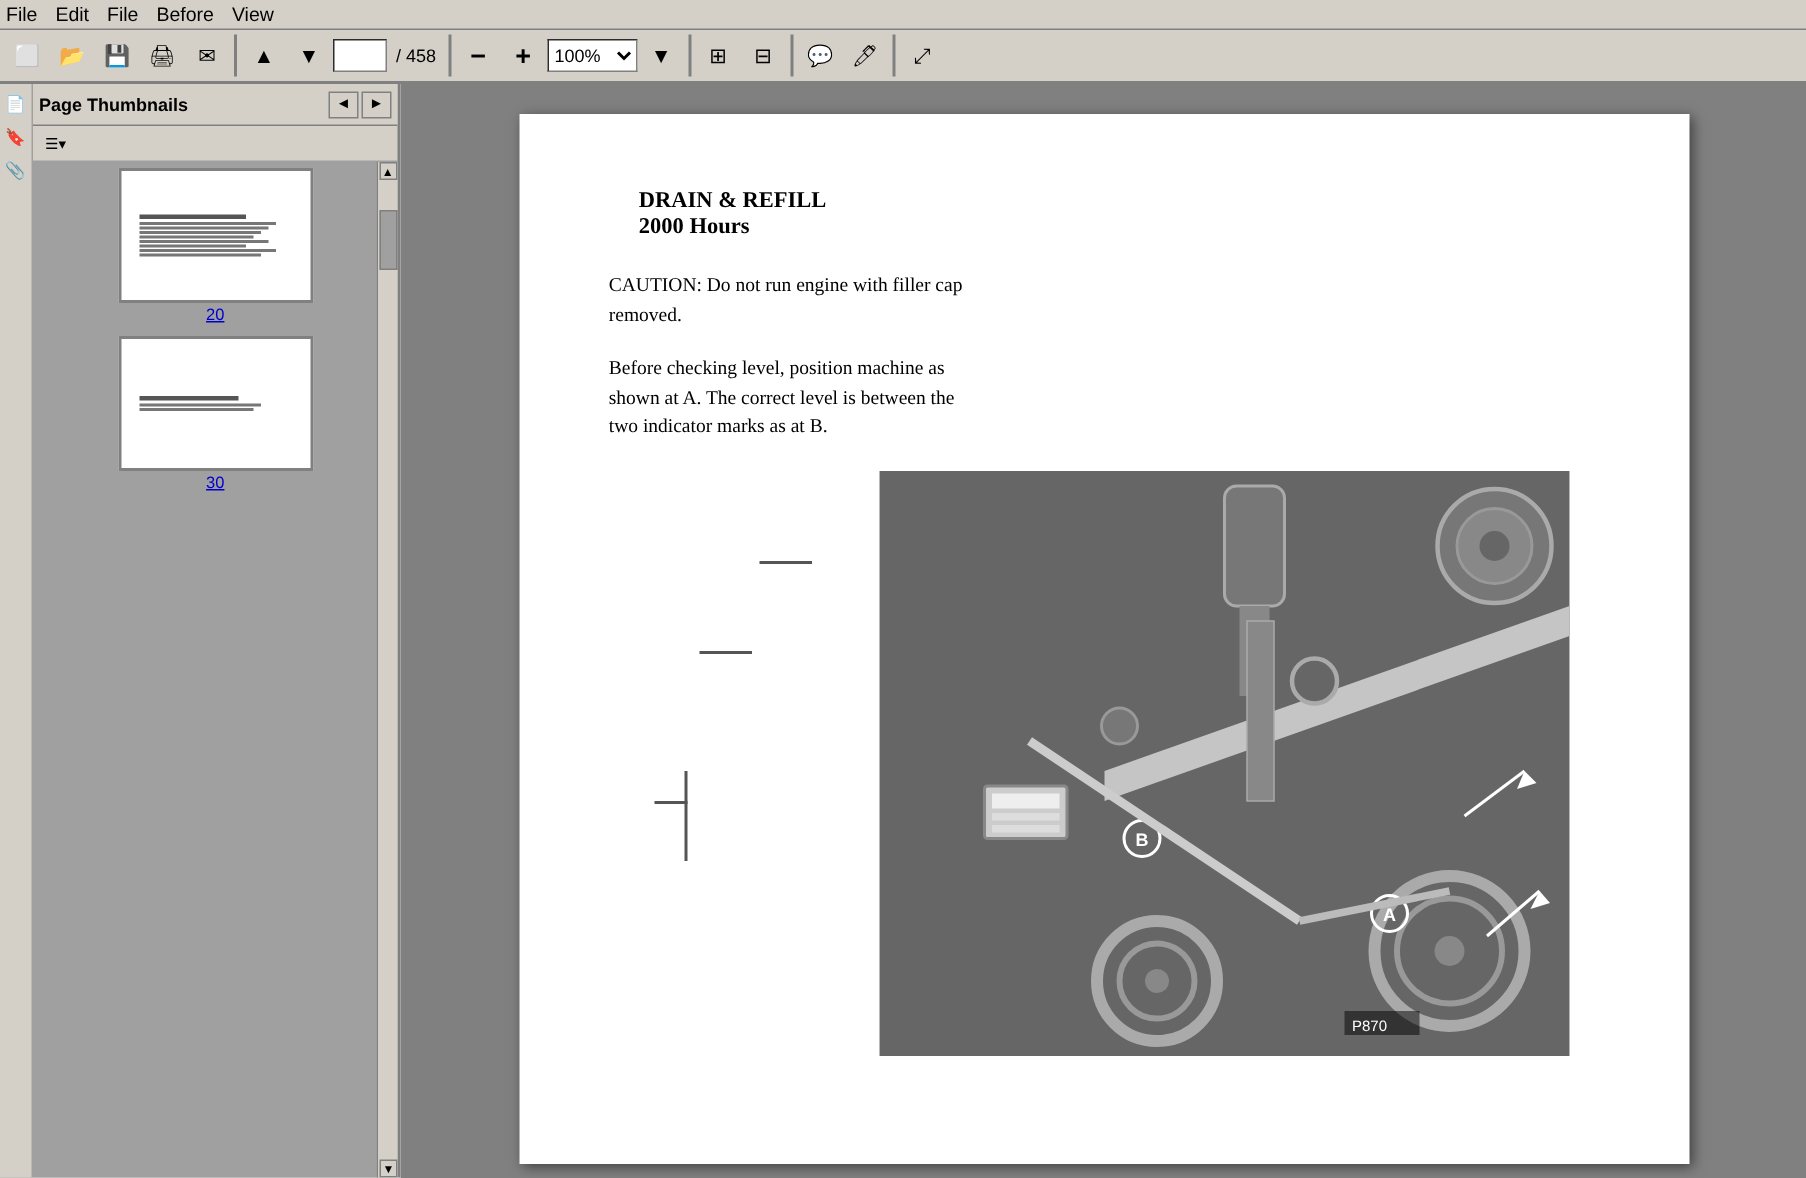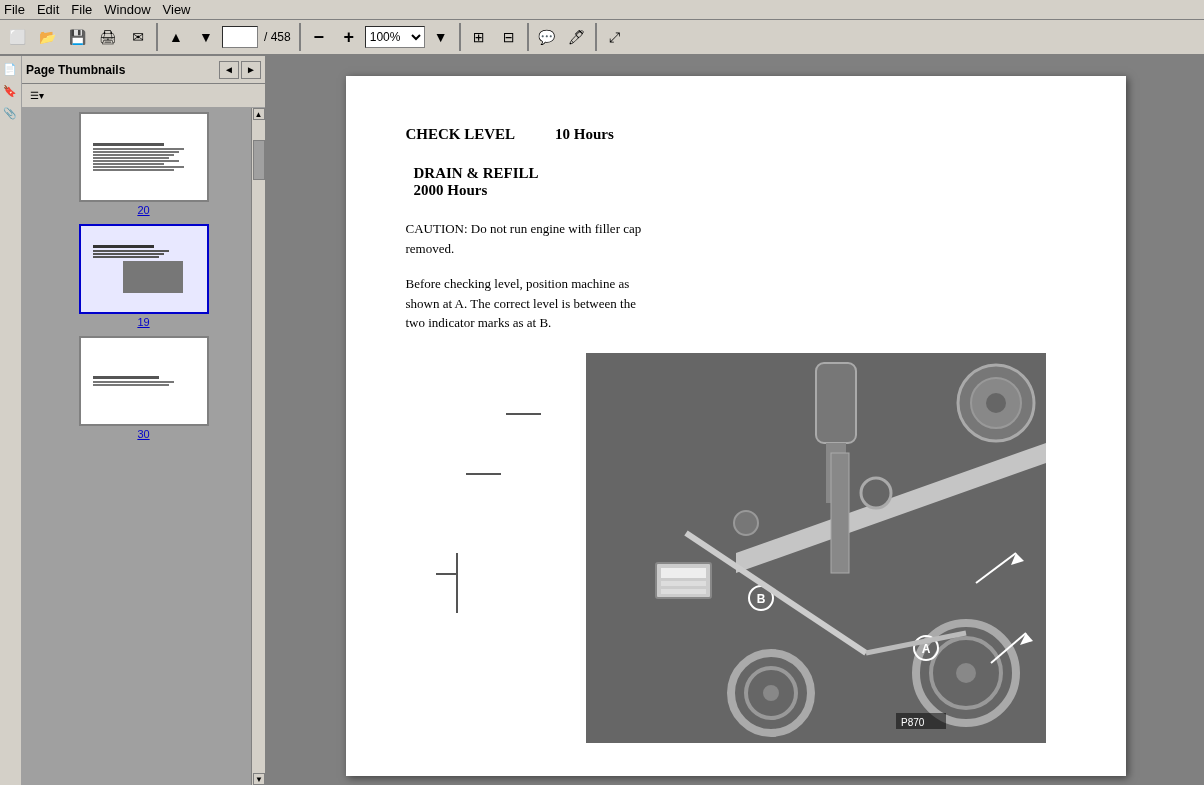--- a/index.html
+++ b/index.html
@@ -210,21 +210,21 @@
       overflow: hidden;
     }
   </style>
 </head>
 <body>
 
 <div id="menubar">
   <span>File</span>
   <span>Edit</span>
   <span>File</span>
-  <span>Window</span>
+  <span>Before</span>
   <span>View</span>
 </div>
 
 <div id="toolbar">
   <button class="tb-btn">⬜</button>
   <button class="tb-btn">📂</button>
   <button class="tb-btn">💾</button>
   <button class="tb-btn">🖨</button>
   <button class="tb-btn">✉</button>
   <div class="tb-sep"></div>
@@ -287,32 +287,20 @@
             <div style="height:2px;background:#777;width:75%;margin-bottom:1px;"></div>
             <div style="height:2px;background:#777;width:85%;margin-bottom:1px;"></div>
             <div style="height:2px;background:#777;width:70%;margin-bottom:1px;"></div>
             <div style="height:2px;background:#777;width:90%;margin-bottom:1px;"></div>
             <div style="height:2px;background:#777;width:80%;margin-bottom:1px;"></div>
           </div>
         </div>
         <span class="thumb-label">20</span>
       </div>
 
-      <div class="thumb-item">
-        <div class="thumb-frame active">
-          <div class="thumb-content">
-            <div style="height:3px;background:#333;width:60%;margin-bottom:2px;"></div>
-            <div style="height:2px;background:#555;width:75%;margin-bottom:1px;"></div>
-            <div style="height:2px;background:#555;width:70%;margin-bottom:1px;"></div>
-            <div style="height:2px;background:#555;width:65%;margin-bottom:1px;"></div>
-            <div style="width:60px;height:32px;background:#777;margin:3px auto 0 30px;"></div>
-          </div>
-        </div>
-        <span class="thumb-label">19</span>
-      </div>
 
       <div class="thumb-item">
         <div class="thumb-frame">
           <div class="thumb-content">
             <div style="height:3px;background:#555;width:65%;margin-bottom:2px;"></div>
             <div style="height:2px;background:#777;width:80%;margin-bottom:1px;"></div>
             <div style="height:2px;background:#777;width:75%;margin-bottom:1px;"></div>
           </div>
         </div>
         <span class="thumb-label">30</span>
@@ -322,28 +310,24 @@
     <div style="position:absolute;right:0;top:52px;width:14px;height:calc(100% - 52px);background:#d4d0c8;border-left:1px solid #808080;">
       <div style="width:12px;height:12px;background:#d4d0c8;border:1px solid #808080;margin:0 auto;display:flex;align-items:center;justify-content:center;font-size:8px;">▲</div>
       <div style="width:12px;height:40px;background:#a0a0a0;border:1px solid #808080;margin:20px auto 0;"></div>
       <div style="position:absolute;bottom:0;left:1px;width:12px;height:12px;background:#d4d0c8;border:1px solid #808080;display:flex;align-items:center;justify-content:center;font-size:8px;">▼</div>
     </div>
   </div>
 
   <div id="content">
     <div id="page-view">
 
-      <div style="display:flex;align-items:baseline;margin-bottom:12px;">
-        <span class="page-heading" style="font-weight:bold;font-family:'Times New Roman',serif;font-size:15px;">CHECK LEVEL</span>
-        <span style="margin-left:40px;font-family:'Times New Roman',serif;font-size:15px;font-weight:bold;">10 Hours</span>
-      </div>
 
       <div style="display:flex;align-items:baseline;margin-bottom:20px;flex-direction:column;">
         <span style="font-weight:bold;font-family:'Times New Roman',serif;font-size:15px;">DRAIN &amp; REFILL</span>
-        <span style="margin-left:8px;font-weight:bold;font-family:'Times New Roman',serif;font-size:15px;">2000 Hours</span>
+        <span style="margin-left:20px;font-weight:bold;font-family:'Times New Roman',serif;font-size:15px;">2000 Hours</span>
       </div>
 
       <p class="page-text">CAUTION:  Do not run engine with filler cap removed.</p>
 
       <p class="page-text">Before checking level, position machine as shown at A.  The correct level is between the two indicator marks as at B.</p>
 
       <div class="page-image-area">
 
         <div style="position:absolute;left:100px;top:60px;width:35px;height:2px;background:#555;"></div>
         <div style="position:absolute;left:60px;top:120px;width:35px;height:2px;background:#555;"></div>

